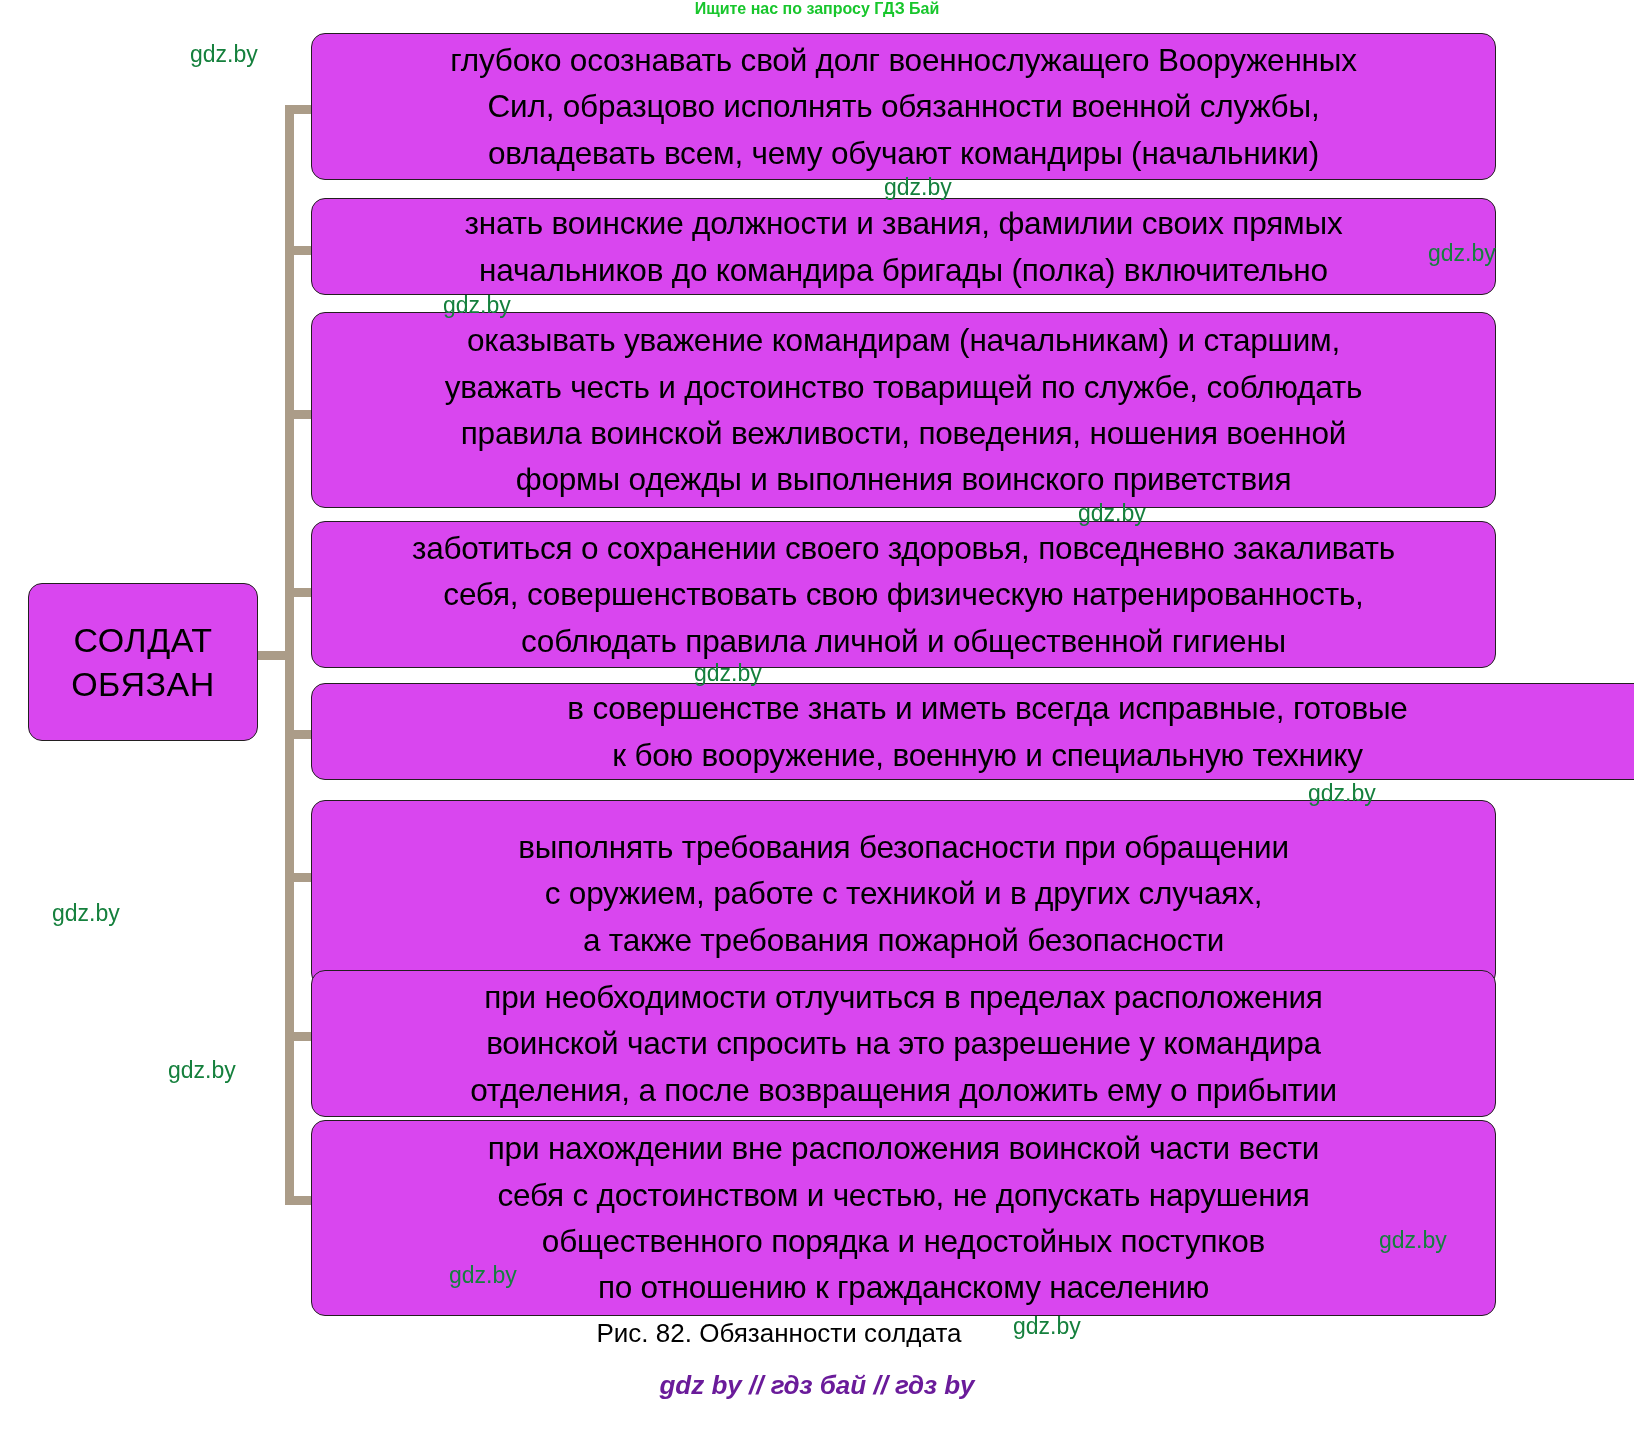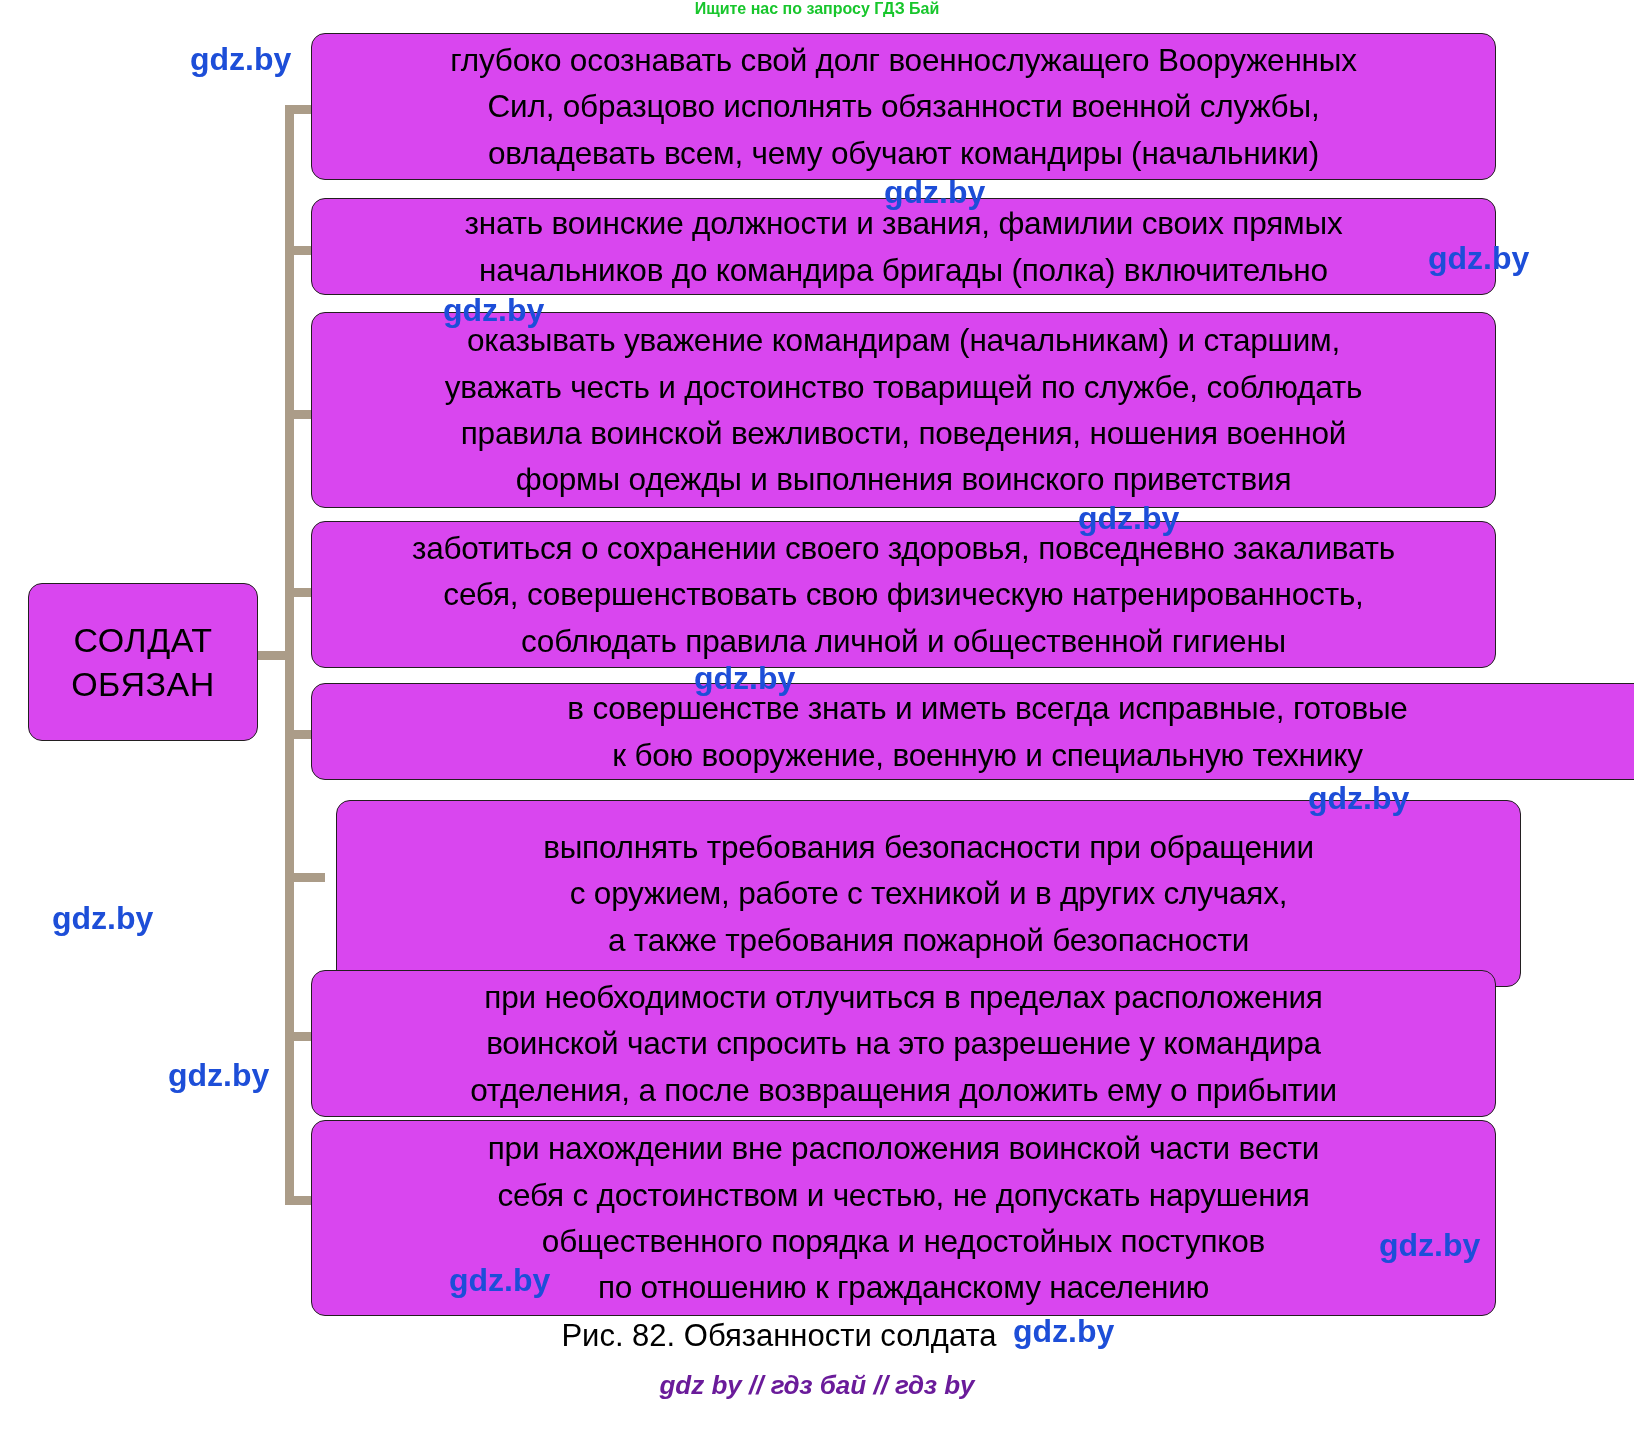--- a/index.html
+++ b/index.html
@@ -85,35 +85,35 @@
     position: absolute;
     background: #ab9c88;
     height: 9px;
     z-index: 2;
   }
 
   
   .wm {
     position: absolute;
     font-family: "Liberation Sans", sans-serif;
-    font-size: 32px;
-    color: #1d4ed8;
+    font-size: 23px;
+    color: #15803d;
     white-space: nowrap;
     z-index: 6;
-    font-weight: 700;
+    font-weight: 400;
   }
 
   
   .caption {
     position: absolute;
     left: 0;
     width: 1558px;
     text-align: center;
     font-family: "Liberation Sans", sans-serif;
-    font-size: 31px;
+    font-size: 26px;
     color: #000000;
     white-space: nowrap;
     z-index: 5;
   }
   .footer-links {
     position: absolute;
     left: 0;
     width: 1634px;
     text-align: center;
     font-family: "Liberation Sans", sans-serif;
@@ -172,21 +172,21 @@
     <span class="txt">заботиться о сохранении своего здоровья, повседневно закаливать
 себя, совершенствовать свою физическую натренированность,
 соблюдать правила личной и общественной гигиены</span>
   </div>
 
   <div class="node" style="left:311px; top:683px; width:1353px; height:97px;">
     <span class="txt">в совершенстве знать и иметь всегда исправные, готовые
 к бою вооружение, военную и специальную технику</span>
   </div>
 
-  <div class="node" style="left:311px; top:800px; width:1185px; height:187px;margin-left:25px;">
+  <div class="node" style="left:311px; top:800px; width:1185px; height:187px;">
     <span class="txt">выполнять требования безопасности при обращении
 с оружием, работе с техникой и в других случаях,
 а также требования пожарной безопасности</span>
   </div>
 
   <div class="node" style="left:311px; top:970px; width:1185px; height:147px;">
     <span class="txt">при необходимости отлучиться в пределах расположения
 воинской части спросить на это разрешение у командира
 отделения, а после возвращения доложить ему о прибытии</span>
   </div>

